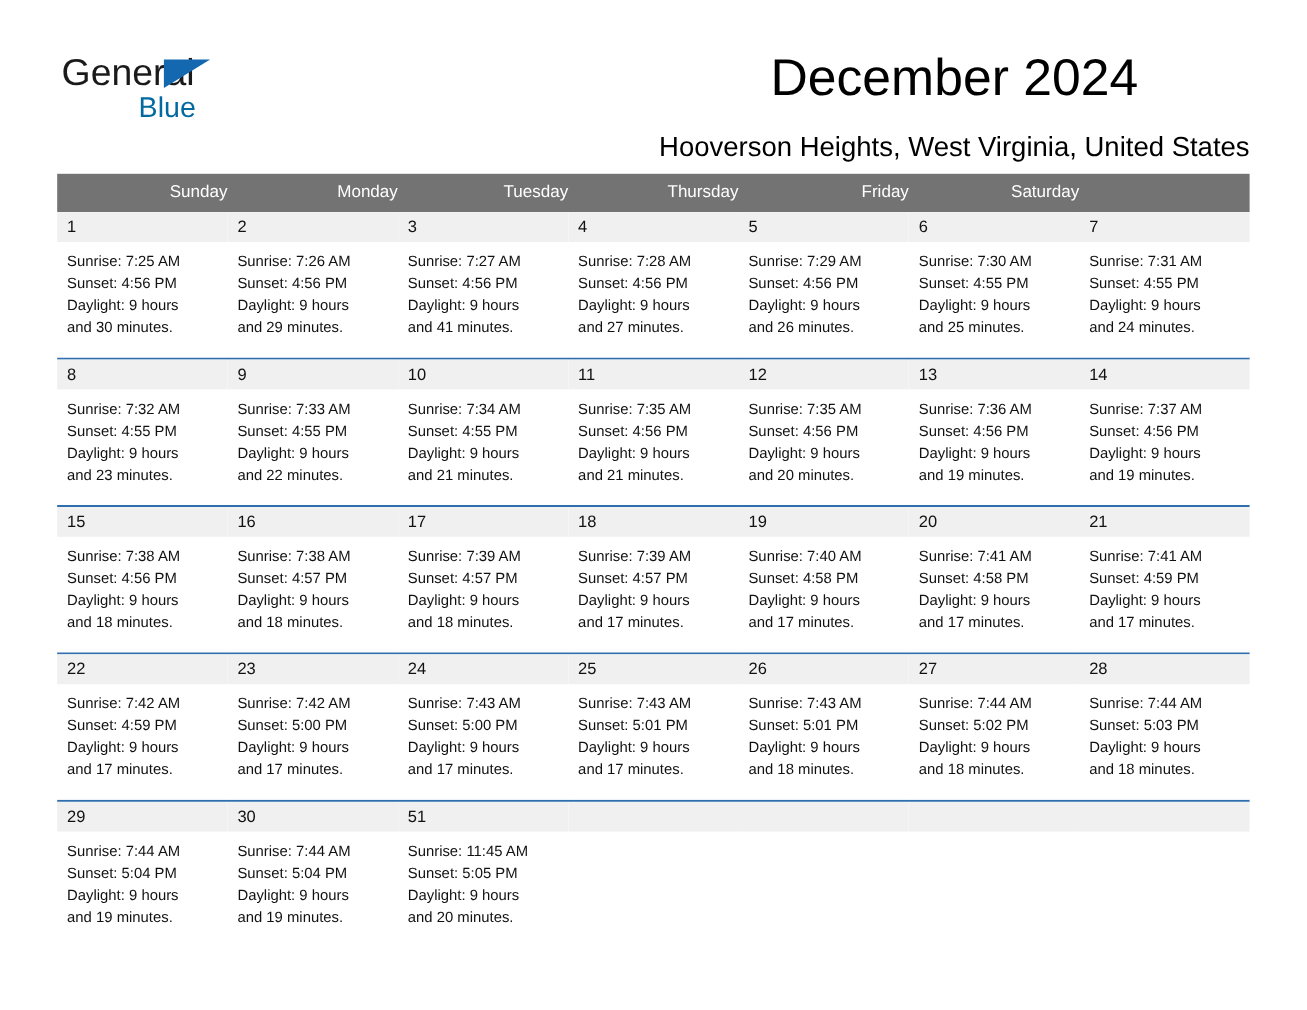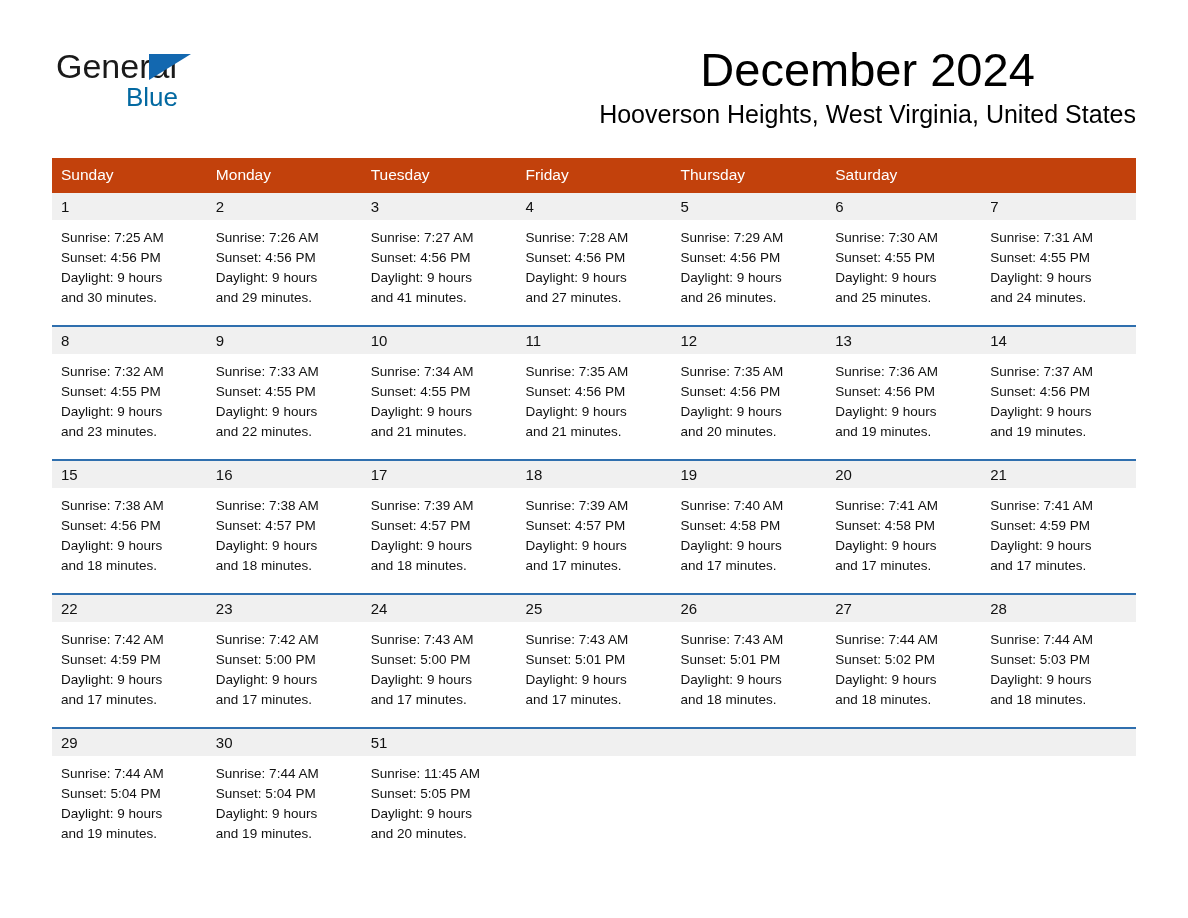--- a/index.html
+++ b/index.html
@@ -74,35 +74,36 @@
     font-weight: 400;
     color: #000000;
     line-height: 56px;
     white-space: nowrap;
   }
   .location {
     font-size: 25px;
     font-weight: 400;
     color: #000000;
     line-height: 32px;
-    margin-top: 0;
+    margin-top: 20px;
     white-space: nowrap;
   }
 
   
   .calendar {
     position: absolute;
     left: 52px;
     top: 158px;
     width: 1084px;
   }
   .weekdays {
     display: grid;
     grid-template-columns: repeat(7, 1fr);
-    background: #c2410c;
+    background: #737373;
+    text-align: right;
   }
   .weekday {
     color: #ffffff;
     font-size: 15.5px;
     padding: 8px 0 9px 9px;
     line-height: 18px;
     box-sizing: border-box;
   }
   .week-row {
     display: grid;
@@ -152,22 +153,22 @@
       <div class="month-title">December 2024</div>
       <div class="location">Hooverson Heights, West Virginia, United States</div>
     </div>
   </div>
 
   <div class="calendar">
     <div class="weekdays">
       <div class="weekday">Sunday</div>
       <div class="weekday">Monday</div>
       <div class="weekday">Tuesday</div>
+      <div class="weekday">Thursday</div>
       <div class="weekday">Friday</div>
-      <div class="weekday">Thursday</div>
       <div class="weekday">Saturday</div>
     </div>
 
     <div class="week-row first">
       <div class="day-cell">
         <div class="daynum-band"><span class="daynum">1</span></div>
         <div class="day-info">
           <div>Sunrise: 7:25 AM</div>
           <div>Sunset: 4:56 PM</div>
           <div>Daylight: 9 hours</div>

